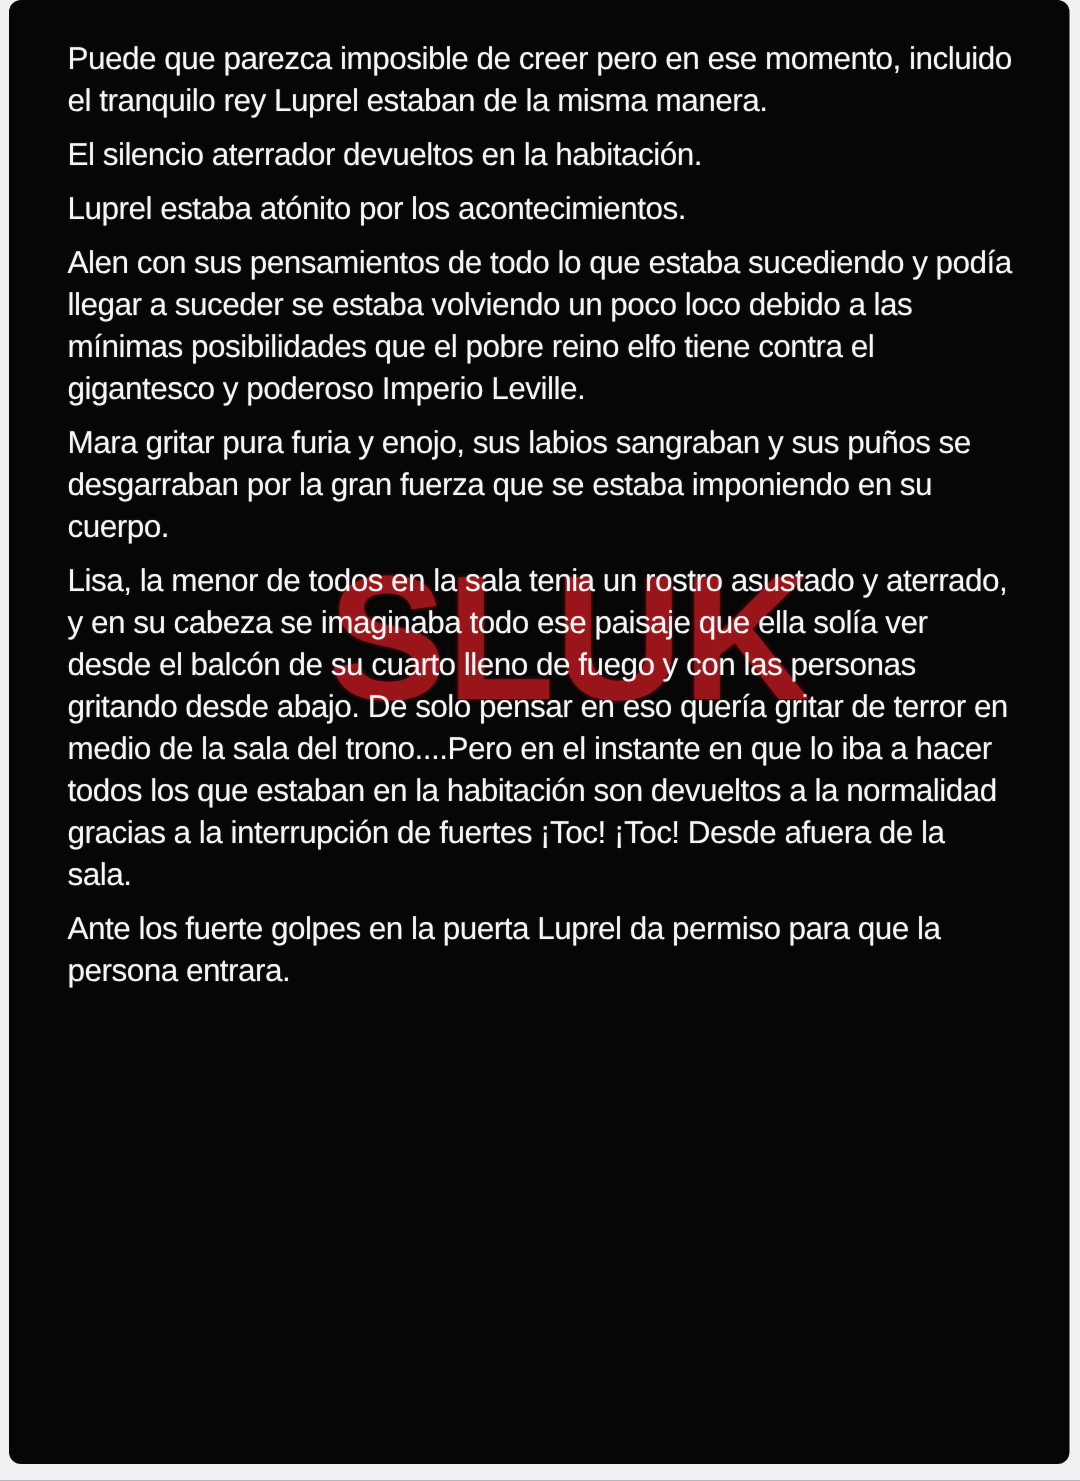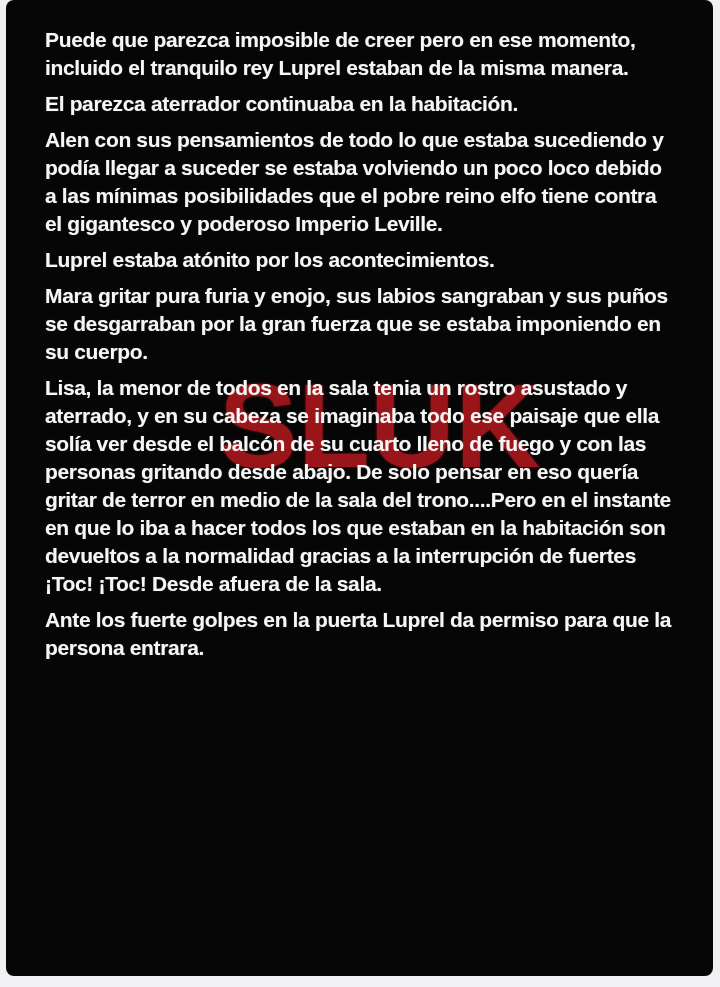--- a/index.html
+++ b/index.html
@@ -41,38 +41,38 @@
     white-space: nowrap;
   }
   .content {
     position: relative;
     z-index: 2;
     padding: 26px 36px 0 39px;
     color: #f6f6f6;
   }
   .content p.para {
     margin: 0 0 8px 0;
-    font-weight: bold;
+    font-weight: normal;
     font-size: 21px;
     line-height: 28px;
     letter-spacing: -0.35px;
     text-shadow: 0 0 1px rgba(255, 255, 255, 0.35);
   }
 </style>
 </head>
 <body style="background: rgb(241, 241, 243);">
 
 <div class="page-wrap">
   <div class="page-panel" style="background: rgb(6, 6, 6);">
     <div class="watermark" style="color: rgb(153, 21, 26);">SLUK</div>
     <div class="content" style="color: rgb(246, 246, 246);">
       <div>
           <p class="para">Puede que parezca imposible de creer pero en ese momento, incluido el tranquilo rey Luprel estaban de la misma manera.</p>
-          <p class="para">El parezca aterrador continuaba en la habitación.</p>
+          <p class="para">El silencio aterrador devueltos en la habitación.</p>
+          <p class="para">Luprel estaba atónito por los acontecimientos.</p>
           <p class="para">Alen con sus pensamientos de todo lo que estaba sucediendo y podía llegar a suceder se estaba volviendo un poco loco debido a las mínimas posibilidades que el pobre reino elfo tiene contra el gigantesco y poderoso Imperio Leville.</p>
-          <p class="para">Luprel estaba atónito por los acontecimientos.</p>
           <p class="para">Mara gritar pura furia y enojo, sus labios sangraban y sus puños se desgarraban por la gran fuerza que se estaba imponiendo en su cuerpo.</p>
           <p class="para">Lisa, la menor de todos en la sala tenia un rostro asustado y aterrado, y en su cabeza se imaginaba todo ese paisaje que ella solía ver desde el balcón de su cuarto lleno de fuego y con las personas gritando desde abajo. De solo pensar en eso quería gritar de terror en medio de la sala del trono....Pero en el instante en que lo iba a hacer todos los que estaban en la habitación son devueltos a la normalidad gracias a la interrupción de fuertes ¡Toc! ¡Toc! Desde afuera de la sala.</p>
           <p class="para">Ante los fuerte golpes en la puerta Luprel da permiso para que la persona entrara.</p>
         </div>
     </div>
   </div>
 </div>
 
 </body></html>

